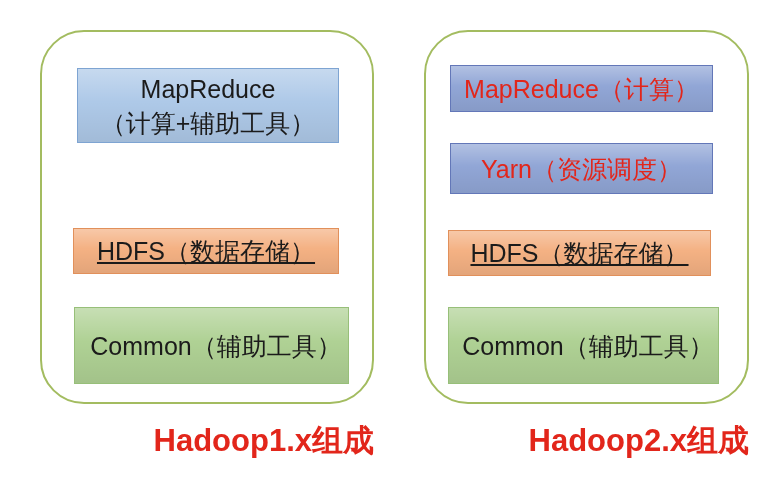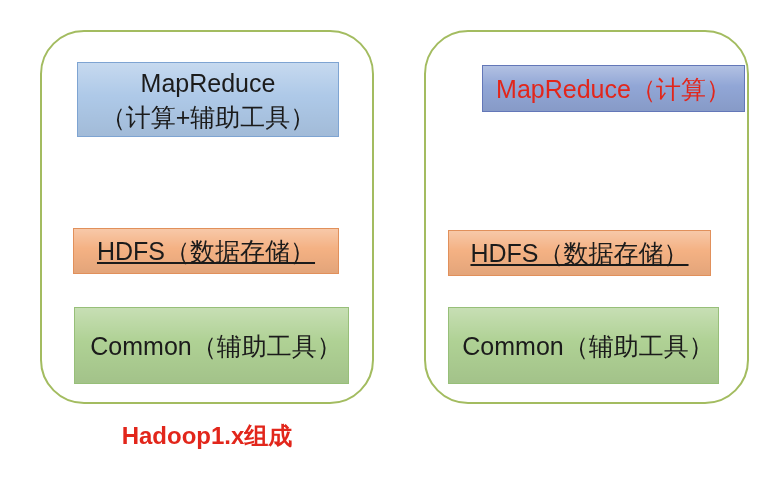--- a/index.html
+++ b/index.html
@@ -48,35 +48,35 @@
     line-height: 34px;
     background-image: linear-gradient(to bottom, rgba(255,255,255,0.30), rgba(255,255,255,0.0) 45%, rgba(0,0,0,0.07));
   }
   .box.blue   { background-color: var(--blue-box);   border: 1px solid #7EA4D2; }
   .box.purple { background-color: var(--purple-box); border: 1px solid #6377B8; }
   .box.orange { background-color: var(--orange-box); border: 1px solid #E1905B; text-decoration: underline; }
   .box.green  { background-color: var(--green-box);  border: 1px solid #97BF79; padding-left: 9px; }
   .box.red-text { color: var(--red-text); }
 
   
-  .mr-1     { left: 35px; top: 30px;  width: 262px; height: 75px; }
+  .mr-1     { left: 35px; top: 36px;  width: 262px; height: 75px; }
   .hdfs-1   { left: 31px; top: 196px; width: 266px; height: 46px; }
   .common-1 { left: 32px; top: 275px; width: 275px; height: 77px; }
 
   
-  .mr-2     { left: 24px; top: 33px;  width: 263px; height: 47px; margin-left: 32px; }
+  .mr-2     { left: 24px; top: 33px;  width: 263px; height: 47px; }
   .yarn-2   { left: 24px; top: 111px; width: 263px; height: 51px; }
   .hdfs-2   { left: 22px; top: 198px; width: 263px; height: 46px; }
   .common-2 { left: 22px; top: 275px; width: 271px; height: 77px; }
 
   .caption {
     position: absolute;
     top: 420px;
-    text-align: center;
-    font-size: 24px;
+    text-align: right;
+    font-size: 31px;
     font-weight: bold;
     color: var(--caption-red);
   }
   .caption-1 { left: 40px;  width: 334px; }
   .caption-2 { left: 424px; width: 325px; }
 
   .watermark {
     position: absolute;
     top: 452px;
     right: 3px;
@@ -102,24 +102,28 @@
     </div>
     <div class="box green common-1">
       <span>Common（辅助工具）</span>
     </div>
   </div>
 
   <div class="panel panel-2">
     <div class="box purple red-text mr-2">
       <span>MapReduce（计算）</span>
     </div>
+    <div class="box purple red-text yarn-2">
+      <span>Yarn（资源调度）</span>
+    </div>
     <div class="box orange hdfs-2">
       <span>HDFS（数据存储）</span>
     </div>
     <div class="box green common-2">
       <span>Common（辅助工具）</span>
     </div>
   </div>
 
   <div class="caption caption-1">Hadoop1.x组成</div>
+  <div class="caption caption-2">Hadoop2.x组成</div>
 
 
 </div>
 
 </body></html>

